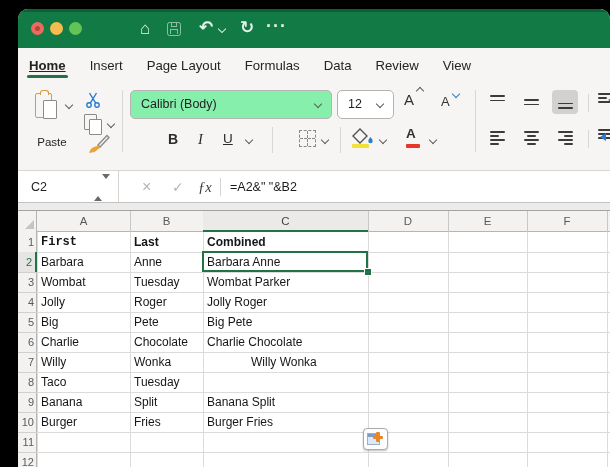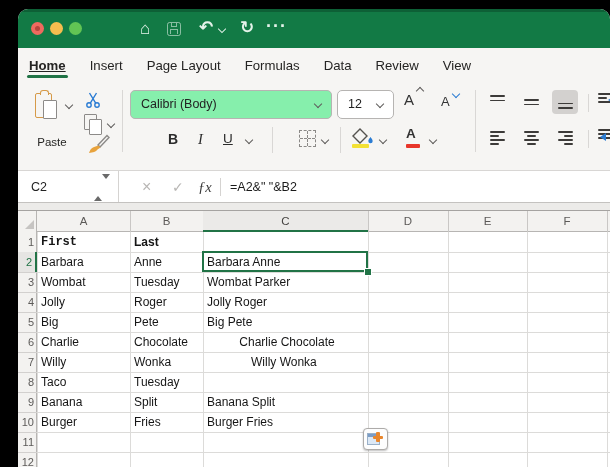--- a/index.html
+++ b/index.html
@@ -341,40 +341,41 @@
       <div class="vl vl2" style="left: 589px; top: 0px; height: 21px;"></div>
       <div class="colhdr" style="left: 19px; width: 93px;">A</div>
       <div class="colhdr" style="left: 112px; width: 73px;">B</div>
       <div class="colhdr selc" style="left: 185px; width: 165px;">C</div>
       <div class="colhdr" style="left: 350px; width: 80px;">D</div>
       <div class="colhdr" style="left: 430px; width: 79px;">E</div>
       <div class="colhdr" style="left: 509px; width: 80px;">F</div>
       <div class="rowhdr" style="top: 21px;">1</div>
       <div class="cell boldcell" style="left: 23px; top: 21px; width: 88px; font-family: Liberation Mono, monospace;">First</div>
       <div class="cell boldcell" style="left: 116px; top: 21px; width: 68px;">Last</div>
+      <div class="cell boldcell" style="left: 189px; top: 21px; width: 160px;">Combined</div>
       <div class="rowhdr selr" style="top: 41px;">2</div>
       <div class="cell" style="left: 23px; top: 41px; width: 88px;">Barbara</div>
       <div class="cell" style="left: 116px; top: 41px; width: 68px;">Anne</div>
       <div class="cell" style="left: 189px; top: 41px; width: 160px;">Barbara Anne</div>
       <div class="rowhdr" style="top: 61px;">3</div>
       <div class="cell" style="left: 23px; top: 61px; width: 88px;">Wombat</div>
       <div class="cell" style="left: 116px; top: 61px; width: 68px;">Tuesday</div>
       <div class="cell" style="left: 189px; top: 61px; width: 160px;">Wombat Parker</div>
       <div class="rowhdr" style="top: 81px;">4</div>
       <div class="cell" style="left: 23px; top: 81px; width: 88px;">Jolly</div>
       <div class="cell" style="left: 116px; top: 81px; width: 68px;">Roger</div>
       <div class="cell" style="left: 189px; top: 81px; width: 160px;">Jolly Roger</div>
       <div class="rowhdr" style="top: 101px;">5</div>
       <div class="cell" style="left: 23px; top: 101px; width: 88px;">Big</div>
       <div class="cell" style="left: 116px; top: 101px; width: 68px;">Pete</div>
       <div class="cell" style="left: 189px; top: 101px; width: 160px;">Big Pete</div>
       <div class="rowhdr" style="top: 121px;">6</div>
       <div class="cell" style="left: 23px; top: 121px; width: 88px;">Charlie</div>
       <div class="cell" style="left: 116px; top: 121px; width: 68px;">Chocolate</div>
-      <div class="cell" style="left: 189px; top: 121px; width: 160px; text-align: center;">Charlie Chocolate</div>
+      <div class="cell" style="left: 189px; top: 121px; width: 160px;">Charlie Chocolate</div>
       <div class="rowhdr" style="top: 141px;">7</div>
       <div class="cell" style="left: 116px; top: 141px; width: 68px;">Wonka</div>
       <div class="cell" style="left: 23px; top: 141px; width: 88px;">Willy</div>
       <div class="cell" style="left: 189px; top: 141px; width: 160px; margin-left: 44px;">Willy Wonka</div>
       <div class="rowhdr" style="top: 161px;">8</div>
       <div class="cell" style="left: 23px; top: 161px; width: 88px;">Taco</div>
       <div class="cell" style="left: 116px; top: 161px; width: 68px;">Tuesday</div>
       <div class="rowhdr" style="top: 181px;">9</div>
       <div class="cell" style="left: 23px; top: 181px; width: 88px;">Banana</div>
       <div class="cell" style="left: 116px; top: 181px; width: 68px;">Split</div>

